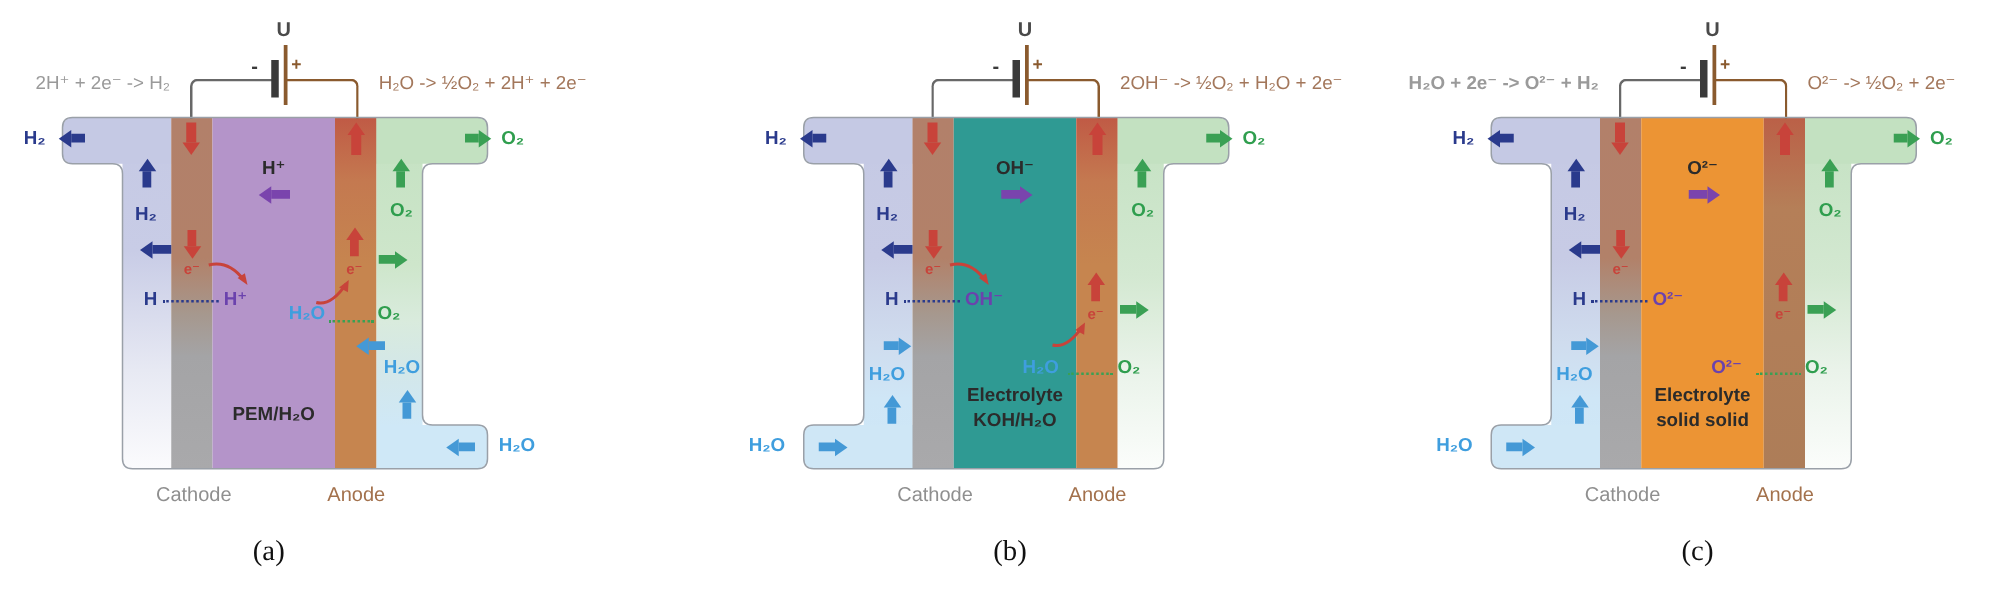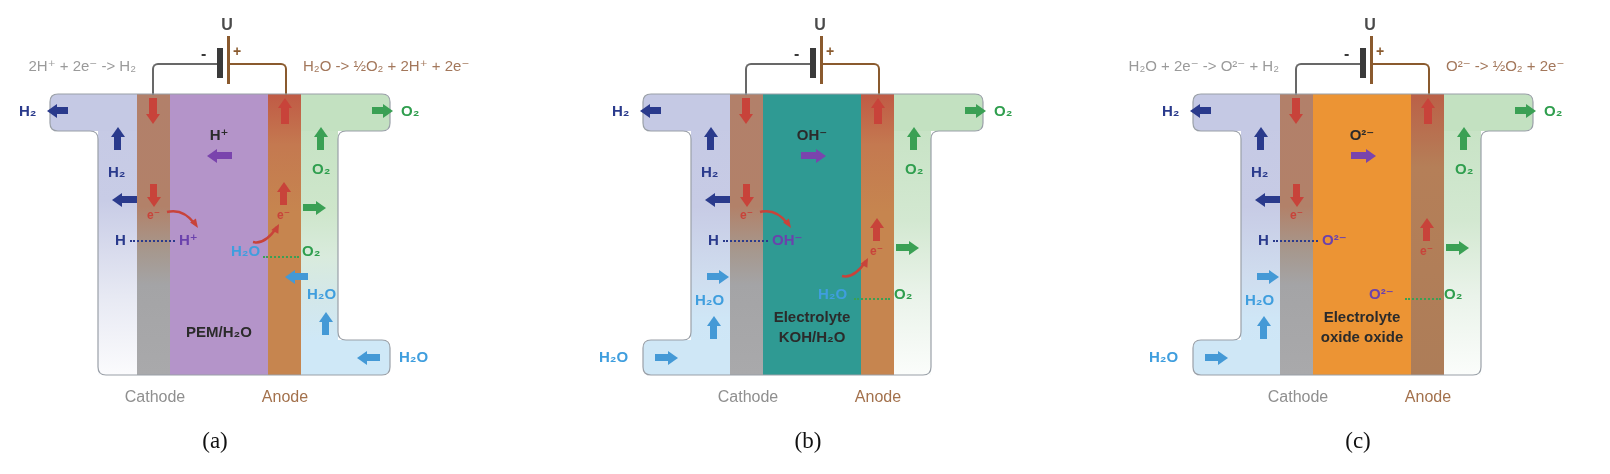--- a/index.html
+++ b/index.html
@@ -141,20 +141,21 @@
 
     <span class="t memlab" style="top:230px;">PEM/H₂O</span>
     <span class="t memlab" style="top:250px;"></span>
 
     <span class="t graylab cat-lab">Cathode</span>
     <span class="t brownlab an-lab">Anode</span>
   </div>
 </section>
 
 <section class="panel" style="left:535px;width:535px;">
+  <div class="eq eq-r" style="left:361px;">2OH⁻ -&gt; ½O₂ + H₂O + 2e⁻</div>
   <div class="caption" style="left:203px;">(b)</div>
 
   <div class="cell" style="left:108px;">
     <div class="lay col-l vB"></div>
     <div class="lay col-r vB"></div>
     <div class="lay bar-l"></div>
     <div class="lay bar-r"></div>
     <div class="lay inlet-l"></div>
     <div class="lay cathode"></div>
     <div class="lay membrane" style="background: rgb(47, 154, 147);"></div>
@@ -218,21 +219,21 @@
 
     <span class="t memlab" style="top:215px;">Electrolyte</span>
     <span class="t memlab" style="top:235px;">KOH/H₂O</span>
 
     <span class="t graylab cat-lab">Cathode</span>
     <span class="t brownlab an-lab">Anode</span>
   </div>
 </section>
 
 <section class="panel" style="left:1070px;width:540px;">
-  <div class="eq eq-l" style="left:-57px;">H₂O + 2e⁻ -&gt; O²⁻ + H₂</div>
+  <div class="eq eq-l" style="left:-57px;font-weight:bold;">H₂O + 2e⁻ -&gt; O²⁻ + H₂</div>
   <div class="eq eq-r" style="left:376px;">O²⁻ -&gt; ½O₂ + 2e⁻</div>
   <div class="caption" style="left:218px;">(c)</div>
 
   <div class="cell" style="left:123px;">
     <div class="lay col-l vB"></div>
     <div class="lay col-r vB"></div>
     <div class="lay bar-l"></div>
     <div class="lay bar-r"></div>
     <div class="lay inlet-l"></div>
     <div class="lay cathode"></div>
@@ -281,18 +282,18 @@
     <div class="dots" style="--c:#3aa054;left:212px;top:204px;width:36px;"></div>
     <span class="t grn" style="left:251px;top:192px;">O₂</span>
 
     <div class="ar ar-r" style="--c:#4499d6;left:64px;top:179px;width:12px;height:7px;"></div>
     <span class="t lblue" style="left:52px;top:198px;">H₂O</span>
     <div class="ar ar-u" style="--c:#4499d6;left:67px;top:232px;width:7px;height:13px;"></div>
     <div class="ar ar-r" style="--c:#4499d6;left:12px;top:260px;width:13px;height:7px;"></div>
     <span class="t lblue" style="left:-44px;top:255px;">H₂O</span>
 
     <span class="t memlab" style="top:215px;">Electrolyte</span>
-    <span class="t memlab" style="top:235px;">oxide oxide</span>
+    <span class="t memlab" style="top:235px;">solid solid</span>
 
     <span class="t graylab cat-lab">Cathode</span>
     <span class="t brownlab an-lab">Anode</span>
   </div>
 </section>
 
 </body></html>

